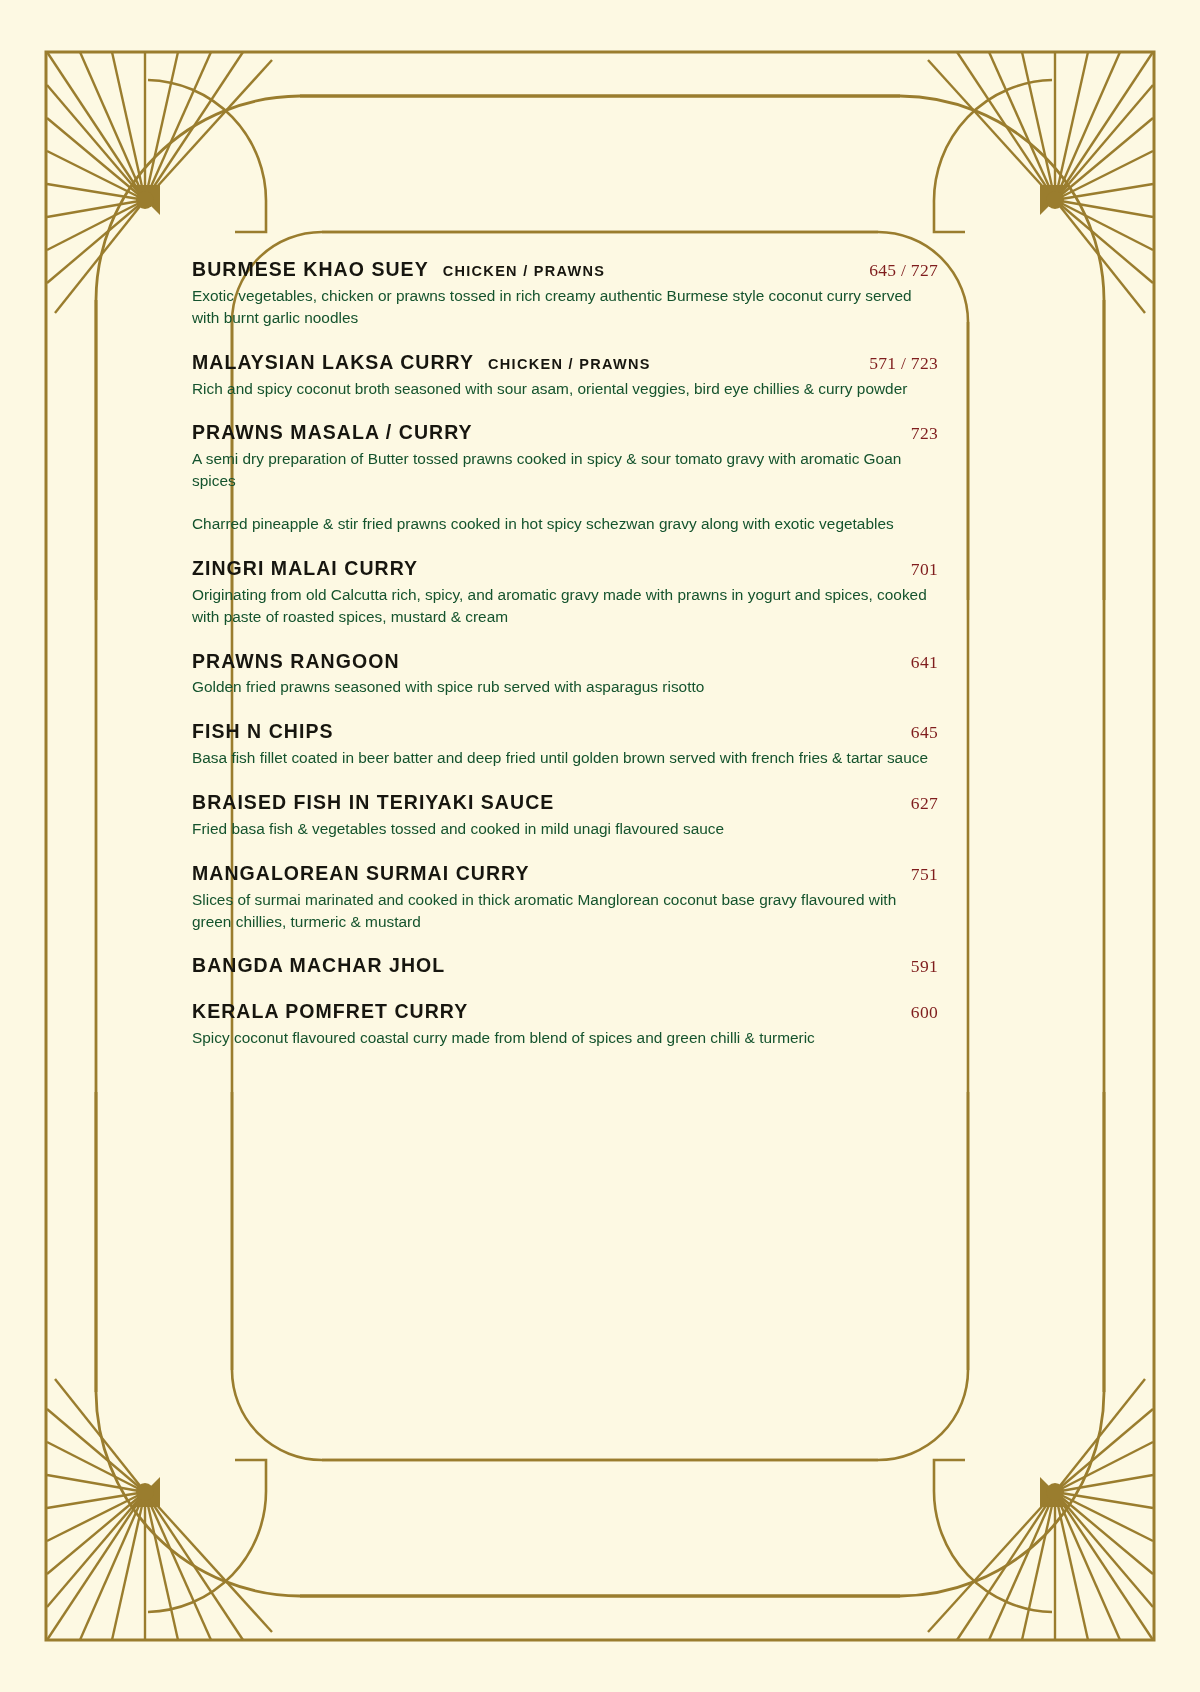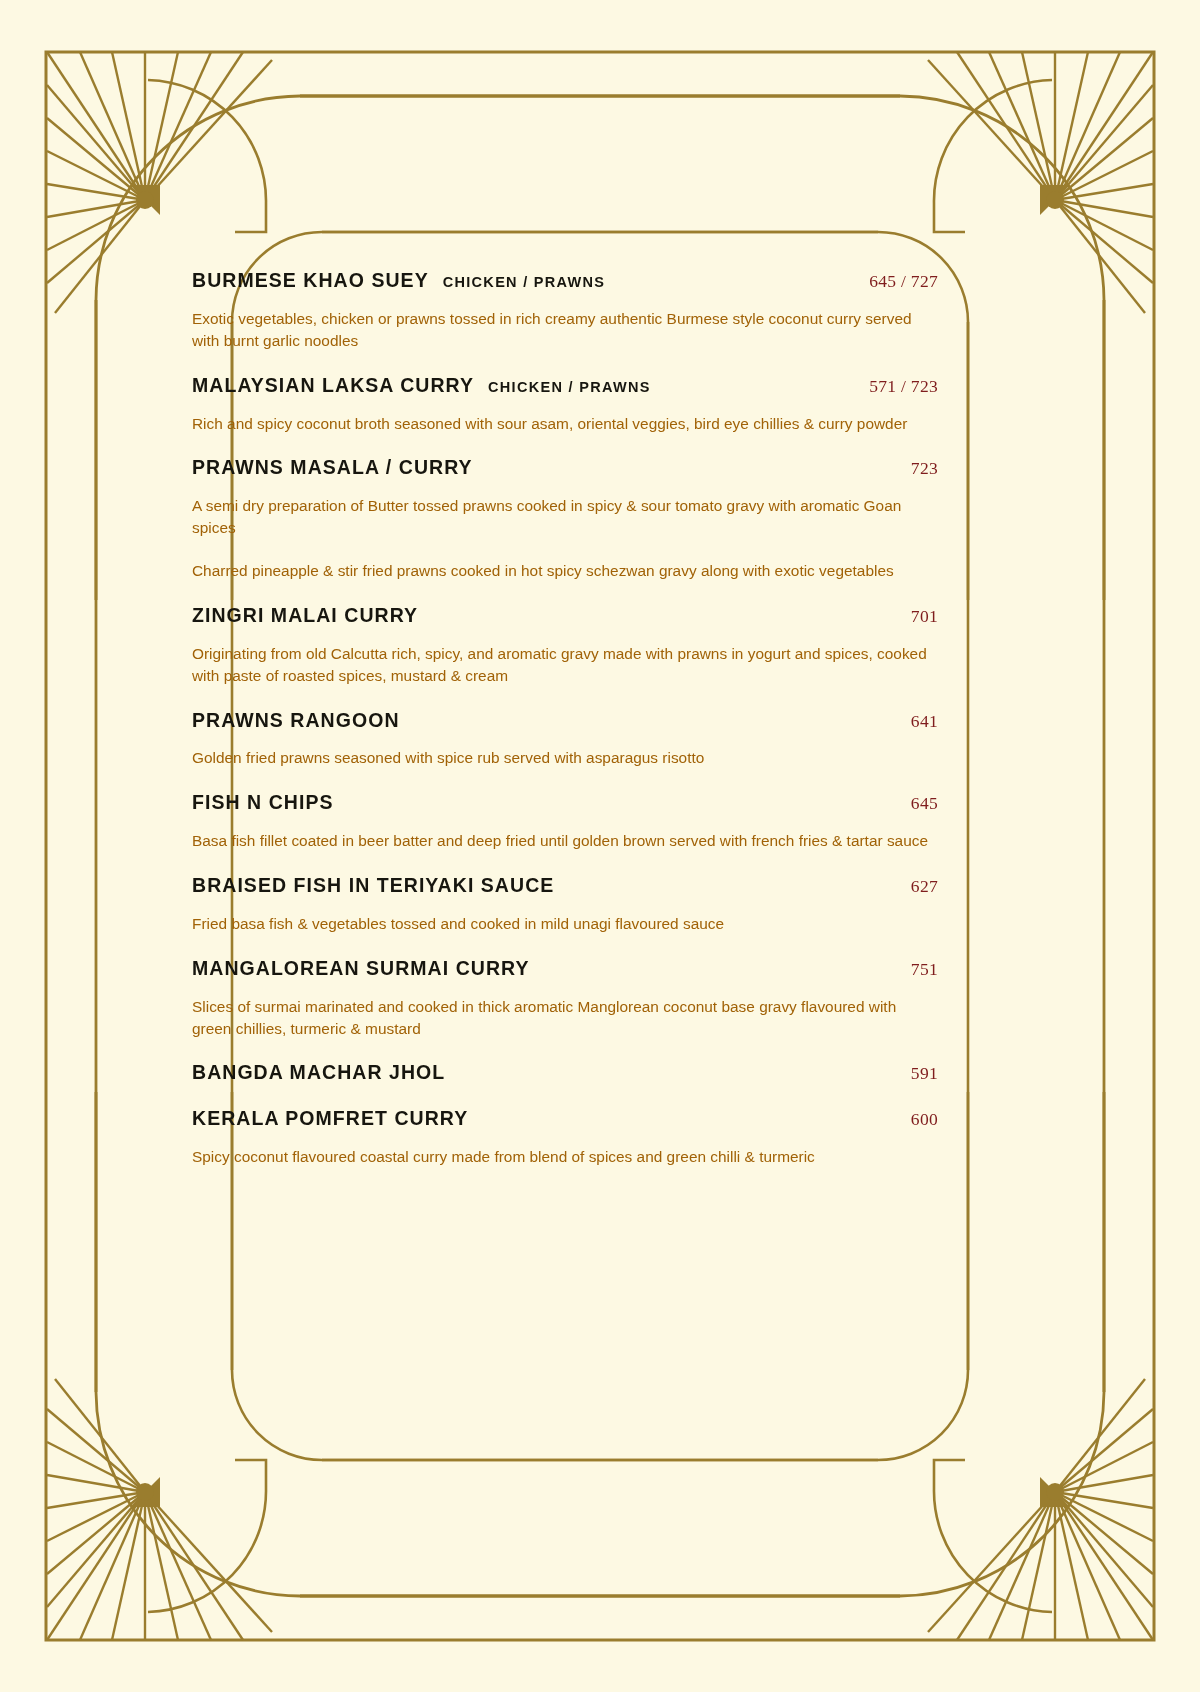--- a/index.html
+++ b/index.html
@@ -27,21 +27,21 @@
     top: 0; left: 0;
     width: 1200px;
     height: 1692px;
     pointer-events: none;
   }
 
   
   #menu-list {
     position: absolute;
     left: 192px;
-    top: 268px;
+    top: 257px;
     width: 746px;
   }
 
   .menu-item {
     margin-bottom: 21px;
   }
 
   .item-head {
     display: flex;
     align-items: baseline;
@@ -82,22 +82,22 @@
     letter-spacing: 0.3px;
     text-align: left;
     line-height: 1.25;
   }
 
   .item-desc {
     font-family: "Liberation Sans", sans-serif;
     font-weight: normal;
     font-size: 15.4px;
     line-height: 1.42;
-    color: #a16207;
-    margin-top: 15px;
+    color: #14532d;
+    margin-top: 3px;
     max-width: 700px;
     letter-spacing: 0.01px;
   }
 
   .desc-wide { max-width: 742px; }
 </style>
 </head>
 <body>
 
 <div id="page">

